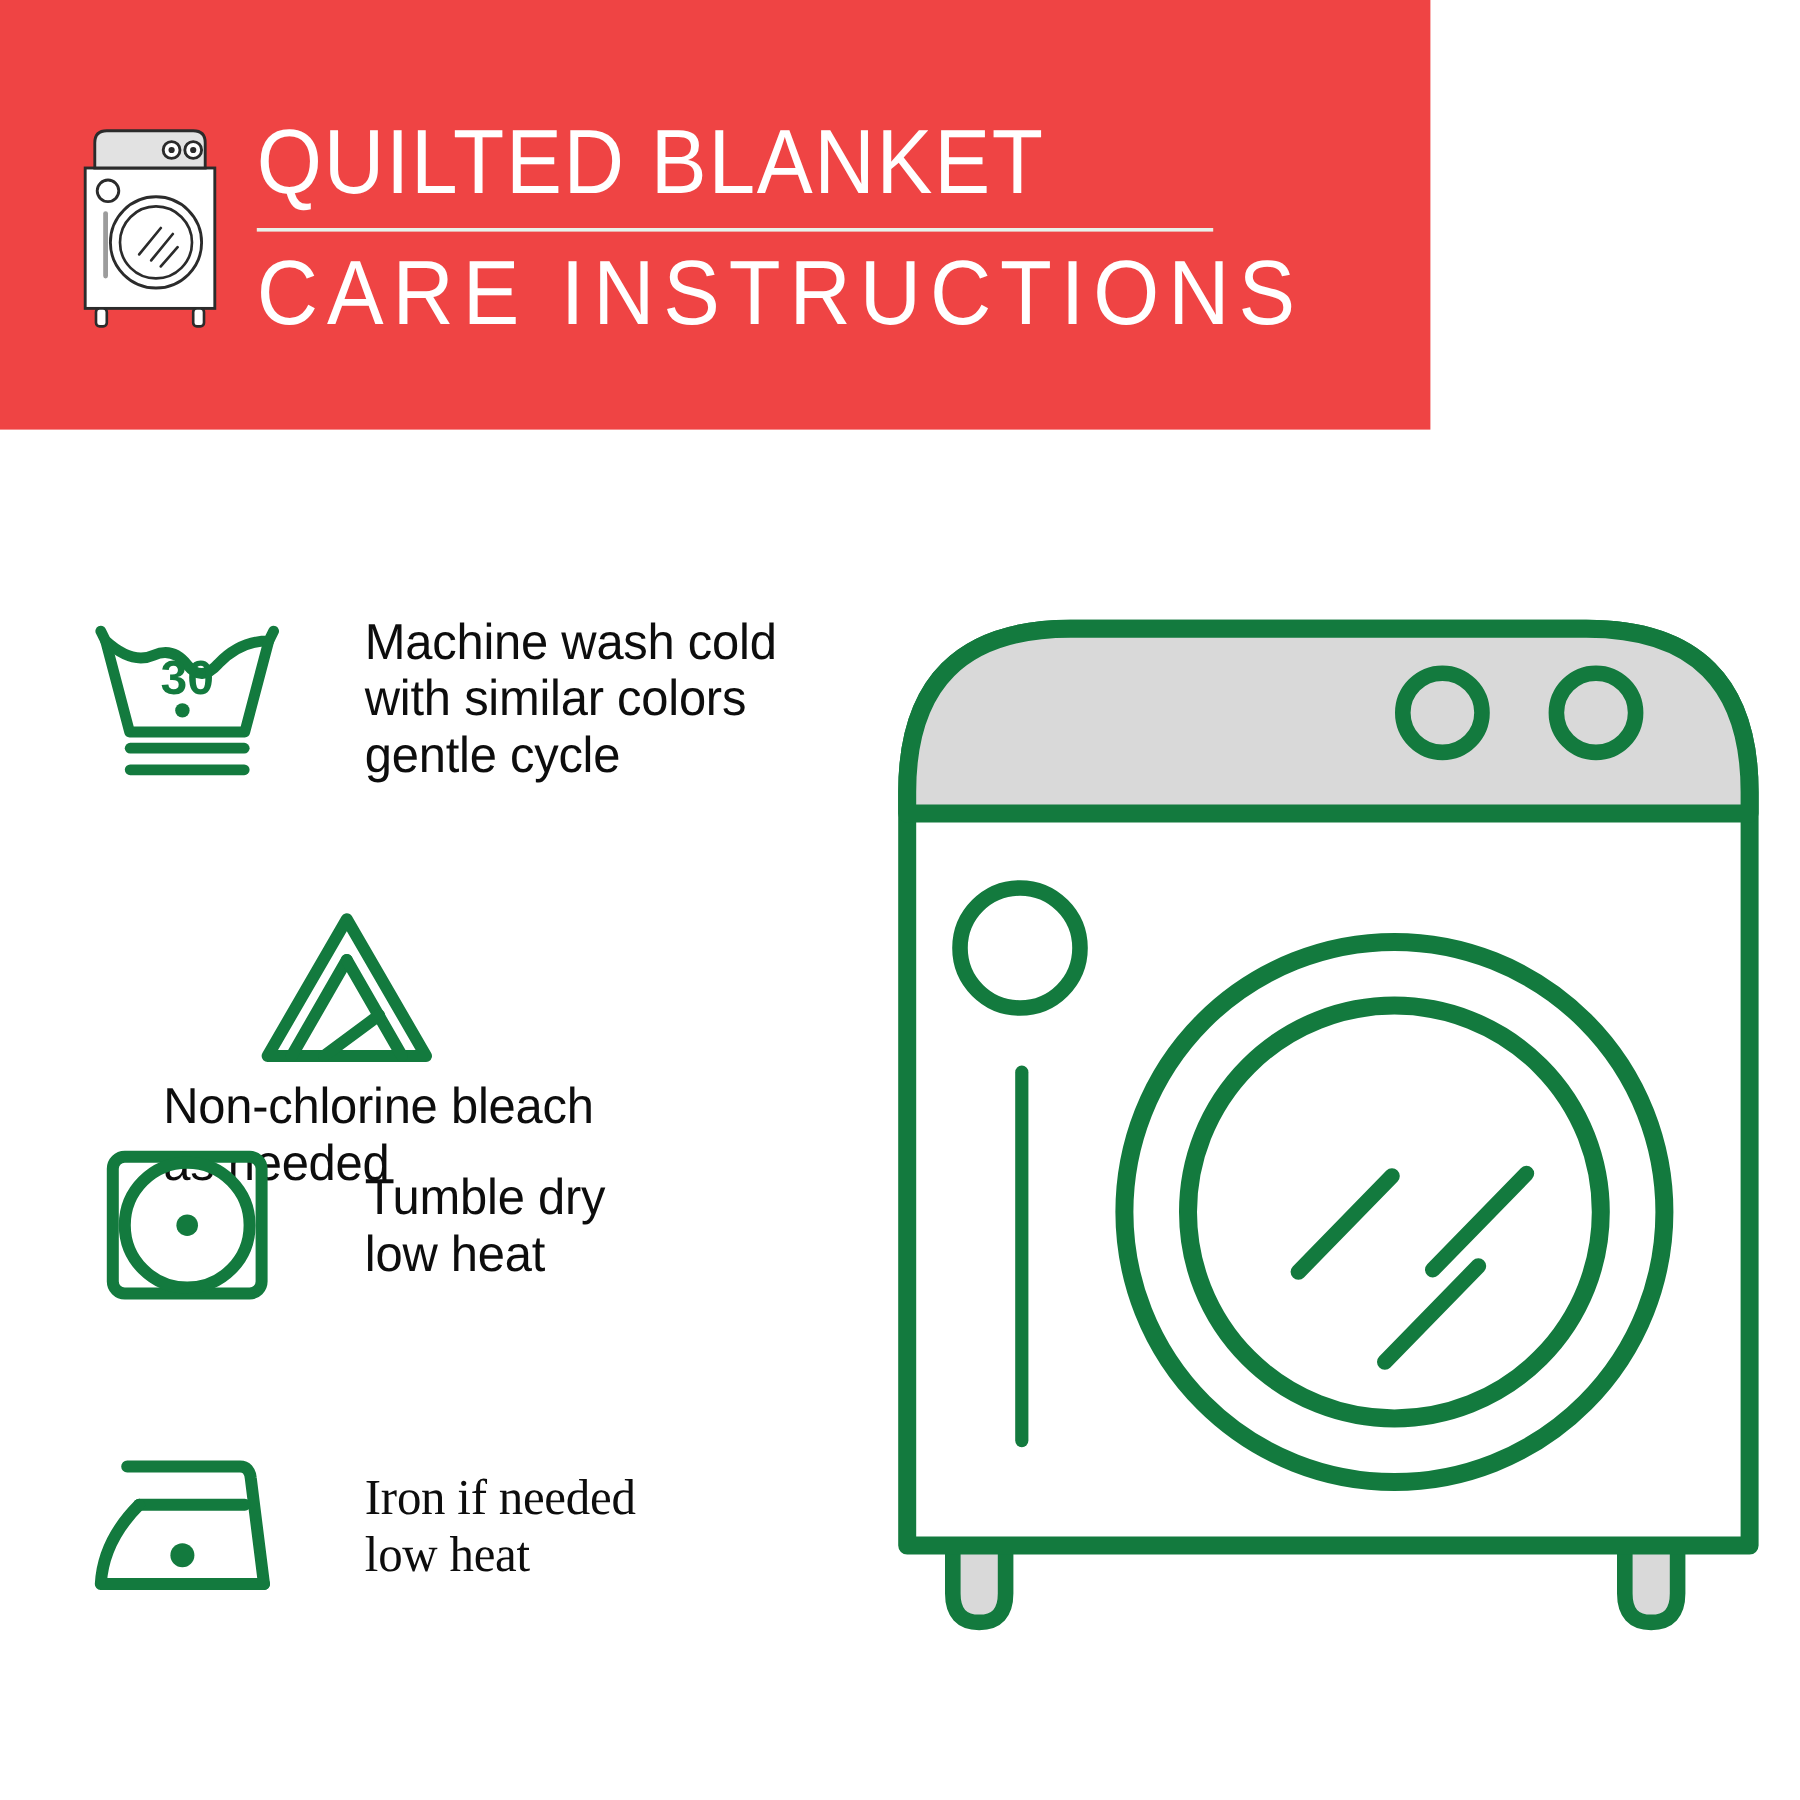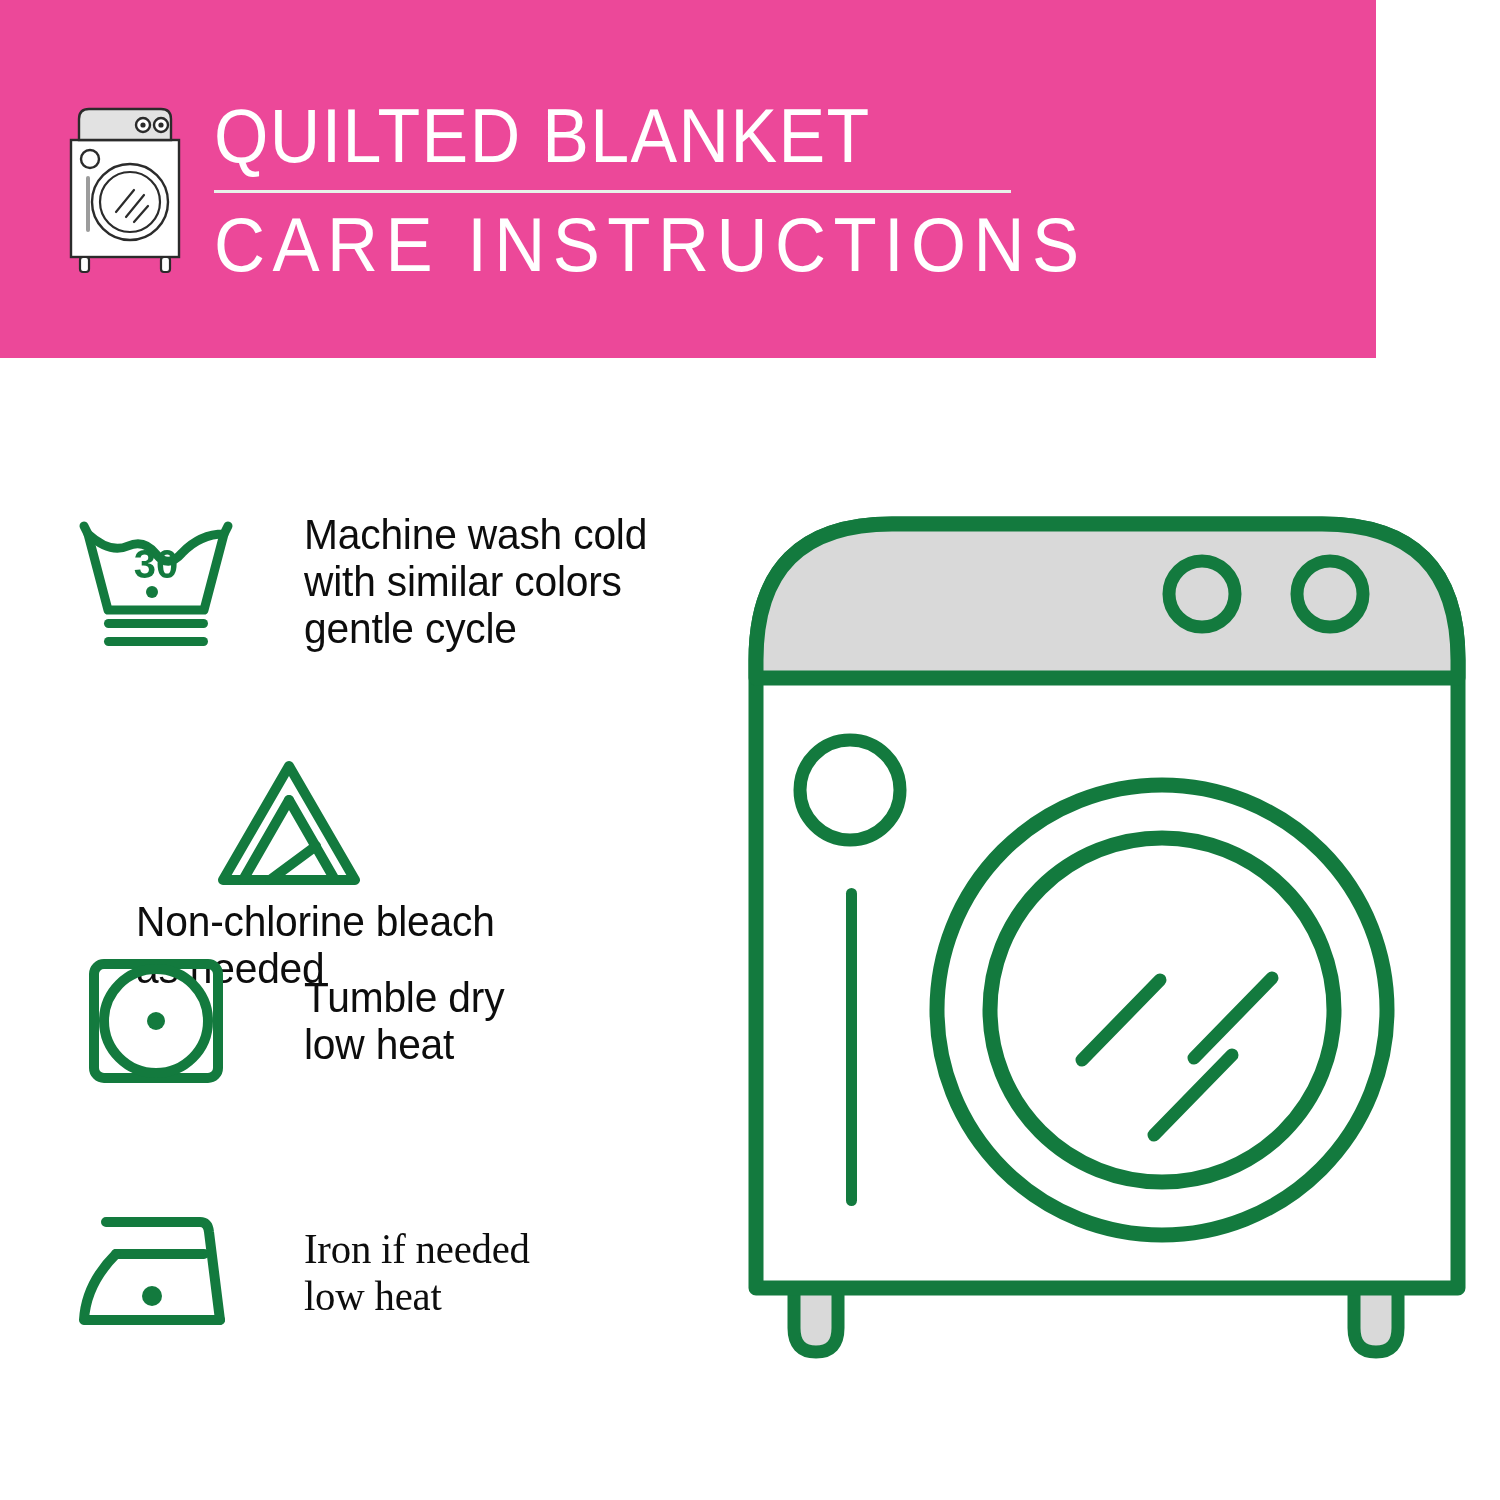--- a/index.html
+++ b/index.html
@@ -13,23 +13,23 @@
     font-family: "Liberation Sans", sans-serif;
     overflow: hidden;
     position: relative;
   }
 
   
   #header-bar {
     position: absolute;
     left: 0;
     top: 0;
-    width: 1376px;
+    width: 1192px;
     height: 358px;
-    background: #ec4899;
+    background: #ef4444;
     box-sizing: border-box;
   }
   #header-inner {
     position: absolute;
     left: 62px;
     top: 96px;
     display: flex;
     align-items: flex-start;
   }
   #header-machine-icon {

